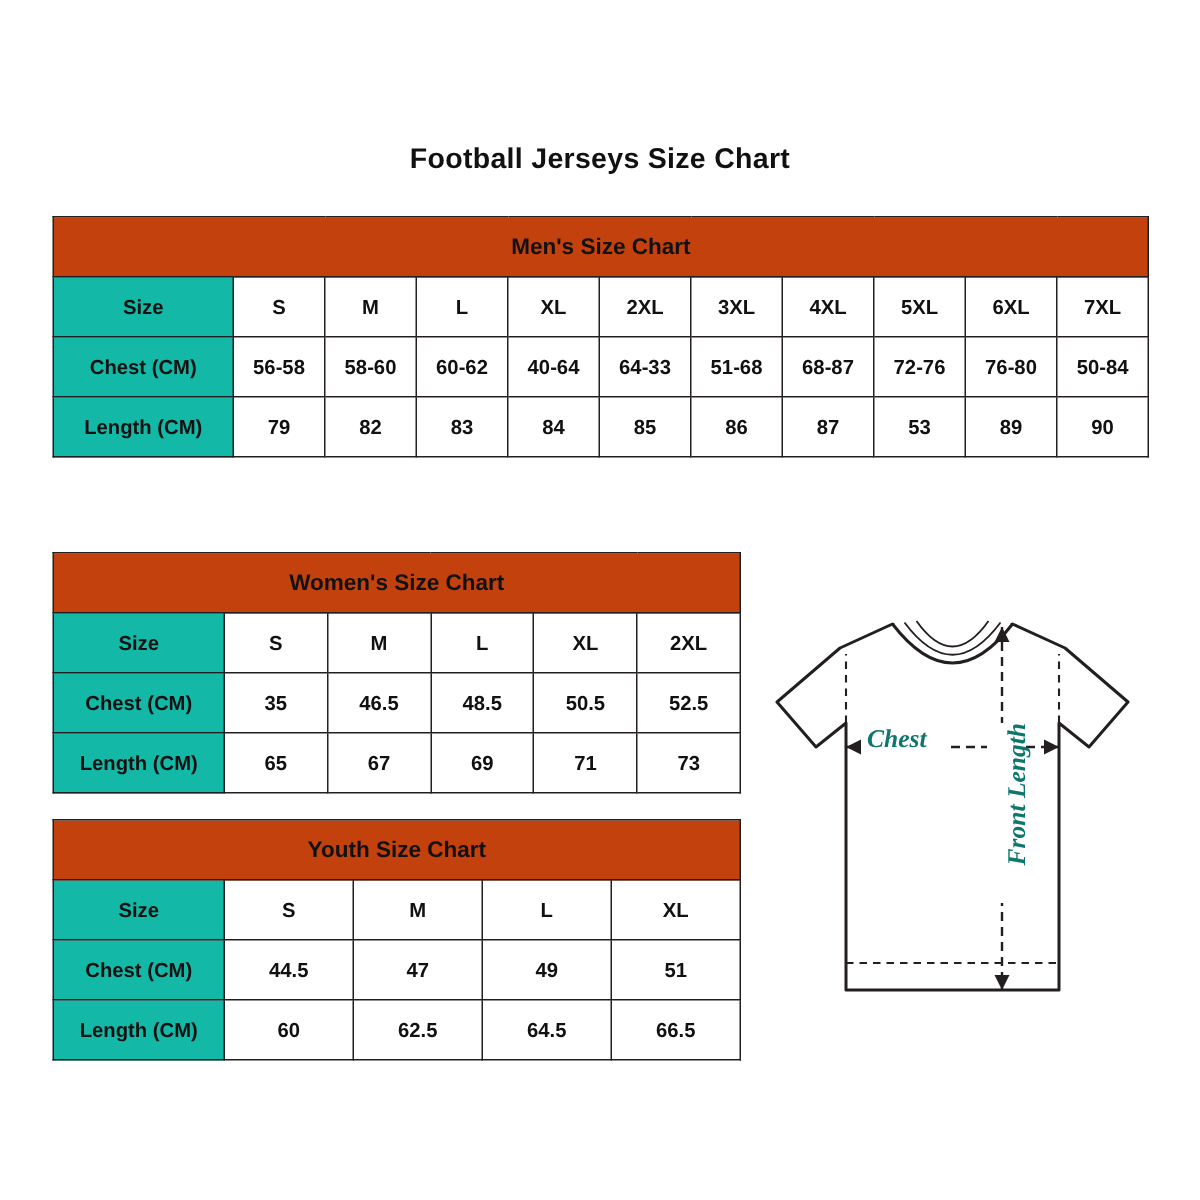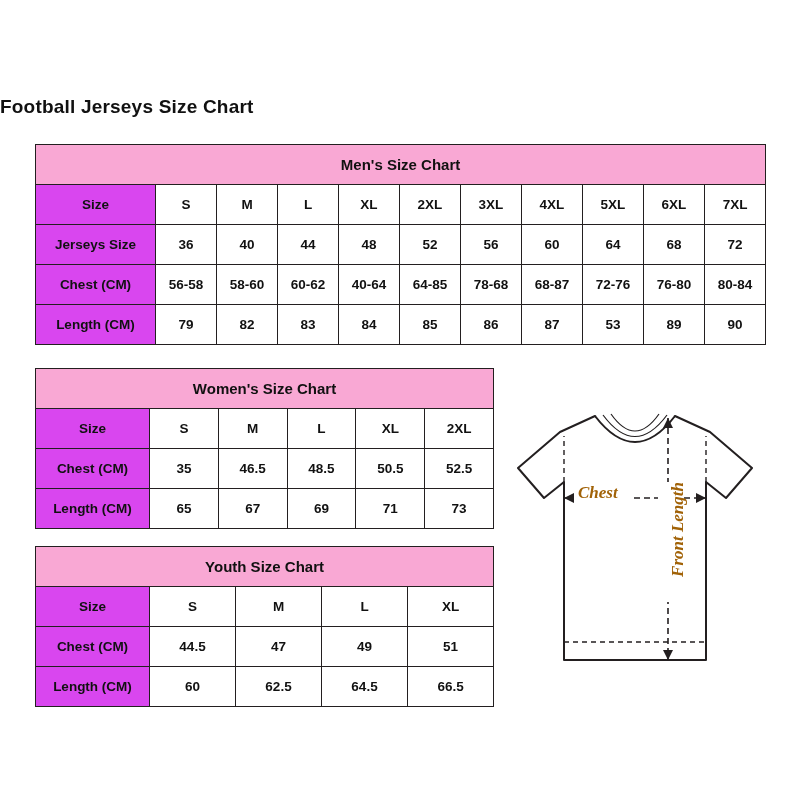--- a/index.html
+++ b/index.html
@@ -18,20 +18,21 @@
   .page {
     position: absolute;
     left: 0; top: 0;
     width: 800px; height: 800px;
   }
   .page-title {
     position: absolute;
     left: 0;
     top: 96px;
     width: 800px;
+    text-align: center;
     font-size: 19px;
     font-weight: bold;
     color: #111111;
     letter-spacing: 0.2px;
   }
 
   table.sizetable {
     border-collapse: collapse;
     table-layout: fixed;
     background: #ffffff;
@@ -41,27 +42,27 @@
     text-align: center;
     vertical-align: middle;
     font-size: 13.5px;
     font-weight: bold;
     color: #111111;
     padding: 0;
     height: 40px;
     box-sizing: border-box;
   }
   table.sizetable .caption-cell {
-    background: #f9a8d4;
+    background: #c2410c;
     font-size: 15px;
     font-weight: bold;
     height: 40px;
   }
   table.sizetable .rowhead {
-    background: #d946ef;
+    background: #14b8a6;
     font-size: 13.5px;
   }
 
   
   #mens-table-wrap {
     position: absolute;
     left: 35px;
     top: 144px;
   }
   #mens-table { width: 730px; }
@@ -95,21 +96,21 @@
     top: 398px;
     width: 290px;
     height: 300px;
   }
   .measure-label {
     position: absolute;
     font-family: "Liberation Serif", serif;
     font-style: italic;
     font-weight: bold;
     font-size: 17px;
-    color: #a16207;
+    color: #0f766e;
     white-space: nowrap;
   }
   #chest-label {
     left: 78px;
     top: 85px;
   }
   #frontlength-label {
     left: 168px;
     top: 84px;
     writing-mode: vertical-rl;
@@ -150,44 +151,31 @@
           <td>L</td>
           <td>XL</td>
           <td>2XL</td>
           <td>3XL</td>
           <td>4XL</td>
           <td>5XL</td>
           <td>6XL</td>
           <td>7XL</td>
         </tr>
         <tr>
-          <td class="rowhead">Jerseys Size</td>
-          <td>36</td>
-          <td>40</td>
-          <td>44</td>
-          <td>48</td>
-          <td>52</td>
-          <td>56</td>
-          <td>60</td>
-          <td>64</td>
-          <td>68</td>
-          <td>72</td>
-        </tr>
-        <tr>
           <td class="rowhead">Chest (CM)</td>
           <td>56-58</td>
           <td>58-60</td>
           <td>60-62</td>
           <td>40-64</td>
-          <td>64-85</td>
-          <td>78-68</td>
+          <td>64-33</td>
+          <td>51-68</td>
           <td>68-87</td>
           <td>72-76</td>
           <td>76-80</td>
-          <td>80-84</td>
+          <td>50-84</td>
         </tr>
         <tr>
           <td class="rowhead">Length (CM)</td>
           <td>79</td>
           <td>82</td>
           <td>83</td>
           <td>84</td>
           <td>85</td>
           <td>86</td>
           <td>87</td>

